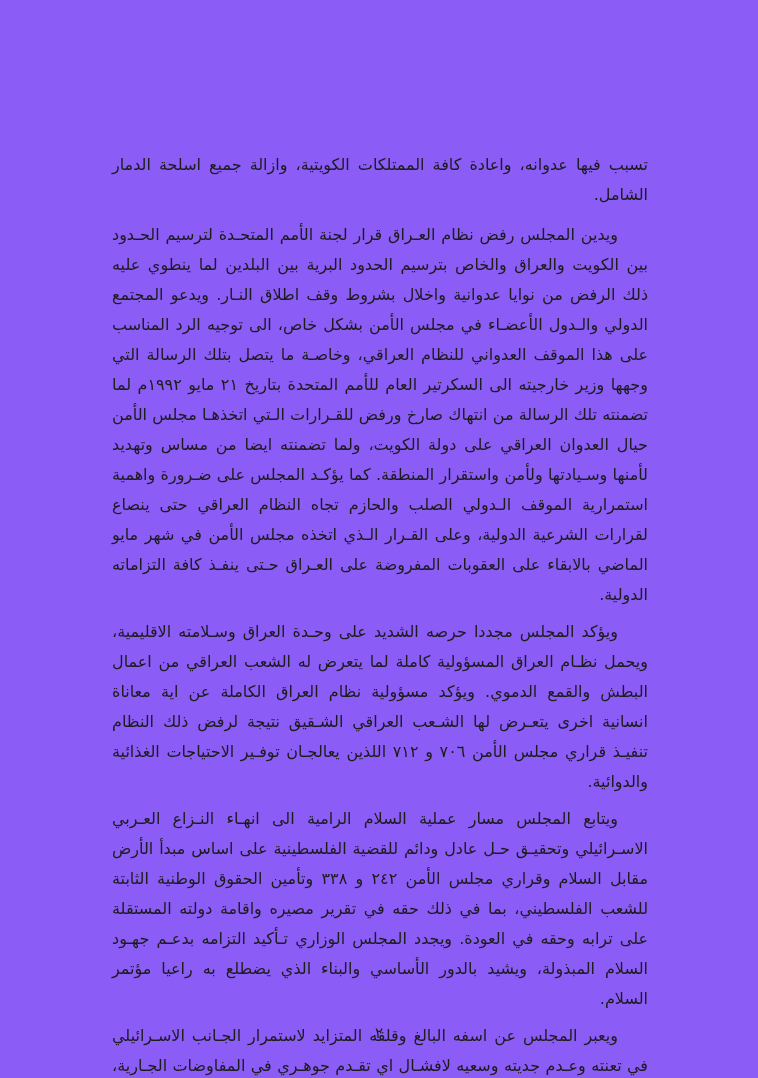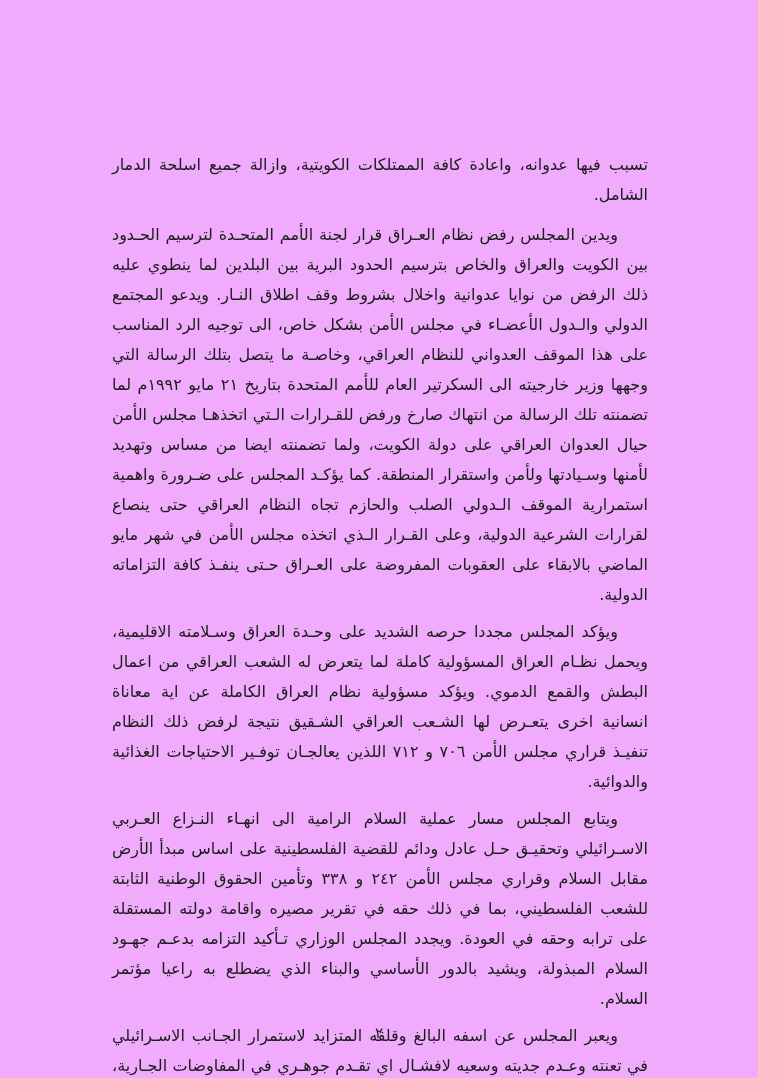--- a/index.html
+++ b/index.html
@@ -5,21 +5,21 @@
   html, body {
     margin: 0;
     padding: 0;
     background: #e8e8e8;
   }
   .page {
     position: relative;
     width: 758px;
     height: 1078px;
     margin: 0 auto;
-    background: #f0abfc;
+    background: #8b5cf6;
     box-shadow: 0 0 4px rgba(0,0,0,0.25);
     overflow: hidden;
     font-family: "DejaVu Sans", sans-serif;
     color: #1c1c1c;
   }
   .text-block {
     position: absolute;
     top: 150px;
     right: 110px;
     left: 112px;

